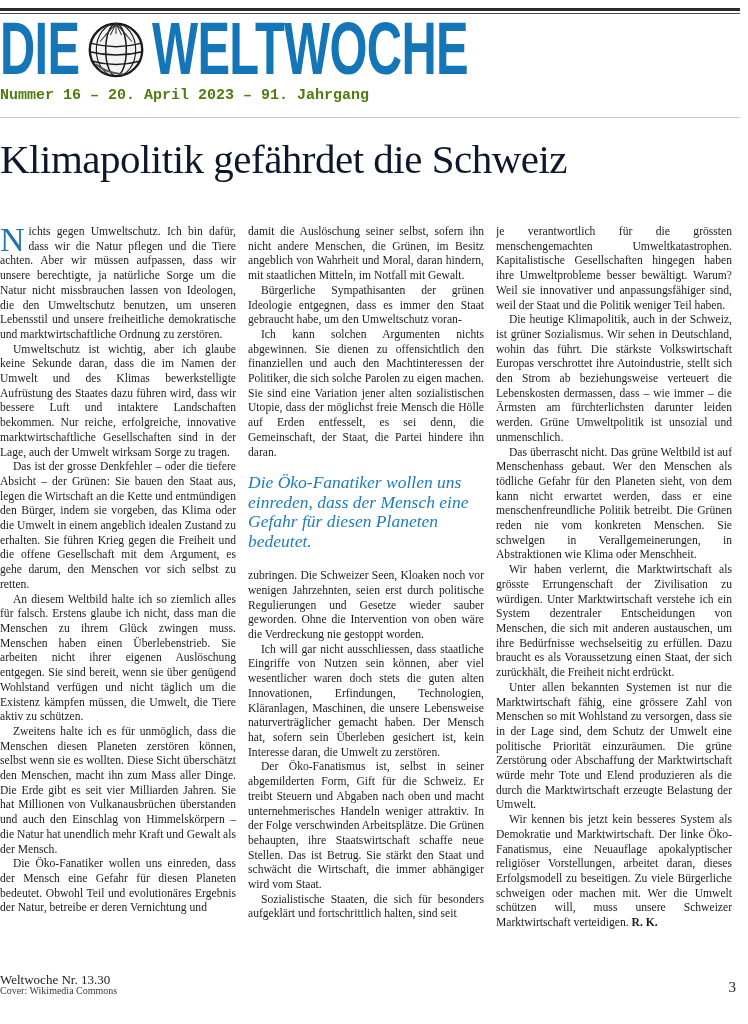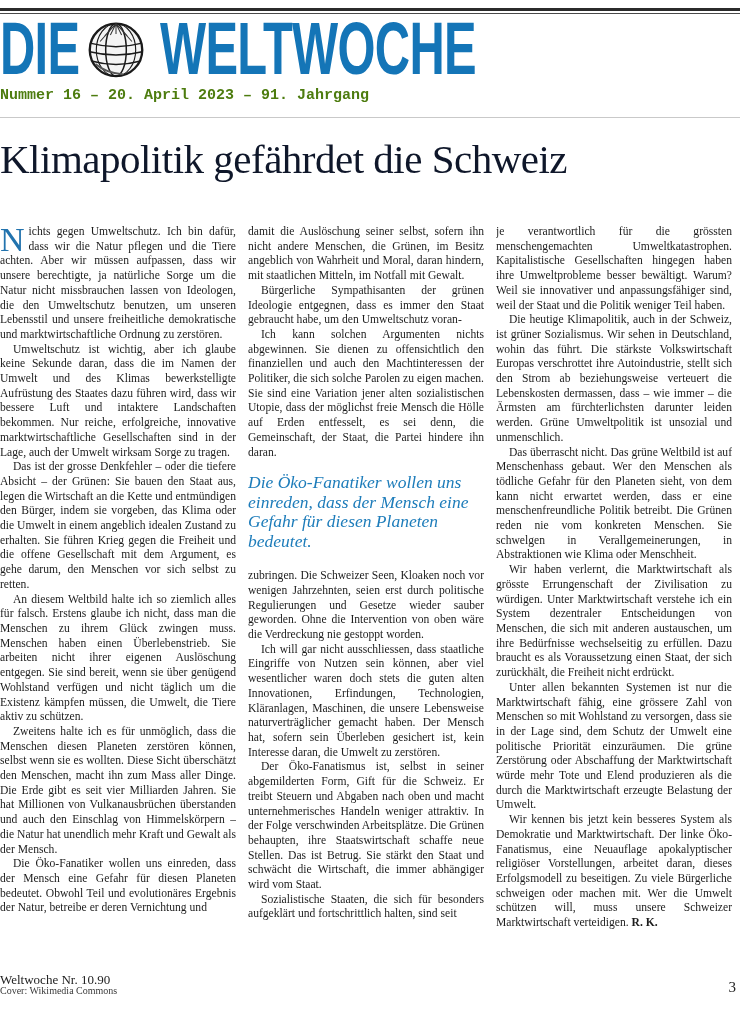--- a/index.html
+++ b/index.html
@@ -13,21 +13,21 @@
   .toprule-thin{height:1px;background:#4a4a4a;margin-top:2px;}
   
   .masthead{display:flex;align-items:center;margin-top:6px;height:58px;}
   .logo-word{
     font-family:"Liberation Sans",sans-serif;font-weight:bold;
     font-size:74px;line-height:58px;color:#1475b7;letter-spacing:-1px;
     display:inline-block;transform:scaleX(0.66);transform-origin:left center;
     white-space:nowrap;
   }
   .logo-die-wrap{width:84px;overflow:visible;}
-  .logo-weltwoche-wrap{margin-left:14px;overflow:visible;}
+  .logo-weltwoche-wrap{margin-left:6px;overflow:visible;}
   .globe{width:60px;height:60px;margin-left:2px;flex:0 0 auto;}
   .issueline{
     font-family:Liberation Mono, monospace;font-weight:bold;
     font-size:15px;margin-top:9px;color:#4d7c0f;
   }
   .hairline{height:1px;background:#c9c9c9;margin-top:13px;}
   
   h1.headline{
     font-family:"Liberation Serif",serif;font-weight:400;
     font-size:41px;line-height:46px;letter-spacing:-0.5px;
@@ -117,19 +117,19 @@
       <p>Das überrascht nicht. Das grüne Weltbild ist auf Menschenhass gebaut. Wer den Menschen als tödliche Gefahr für den Planeten sieht, von dem kann nicht erwartet werden, dass er eine menschenfreundliche Politik betreibt. Die Grünen reden nie vom konkreten Menschen. Sie schwelgen in Verallgemeinerungen, in Abstraktionen wie Klima oder Menschheit.</p>
       <p>Wir haben verlernt, die Marktwirtschaft als grösste Errungenschaft der Zivilisation zu würdigen. Unter Marktwirtschaft verstehe ich ein System dezentraler Entscheidungen von Menschen, die sich mit anderen austauschen, um ihre Bedürfnisse wechselseitig zu erfüllen. Dazu braucht es als Voraussetzung einen Staat, der sich zurückhält, die Freiheit nicht erdrückt.</p>
       <p>Unter allen bekannten Systemen ist nur die Marktwirtschaft fähig, eine grössere Zahl von Menschen so mit Wohlstand zu versorgen, dass sie in der Lage sind, dem Schutz der Umwelt eine politische Priorität einzuräumen. Die grüne Zerstörung oder Abschaffung der Marktwirtschaft würde mehr Tote und Elend produzieren als die durch die Marktwirtschaft erzeugte Belastung der Umwelt.</p>
       <p><span>Wir kennen bis jetzt kein besseres System als Demokratie und Marktwirtschaft. Der linke Öko-Fanatismus, eine Neuauflage apokalyptischer religiöser Vorstellungen, arbeitet daran, dieses Erfolgsmodell zu beseitigen. Zu viele Bürgerliche schweigen oder machen mit. Wer die Umwelt schützen will, muss unsere Schweizer Marktwirtschaft verteidigen.</span> <span class="initials">R. K.</span></p>
     </div>
 
   </div>
 
   <div class="footer">
     <div class="footer-left">
-      <div class="footer-issue">Weltwoche Nr. 10.90</div>
+      <div class="footer-issue">Weltwoche Nr. 13.30</div>
       <div class="footer-credit">Cover: Wikimedia Commons</div>
     </div>
     <div class="pagenum">3</div>
   </div>
 
 </div>
 
 </body></html>

